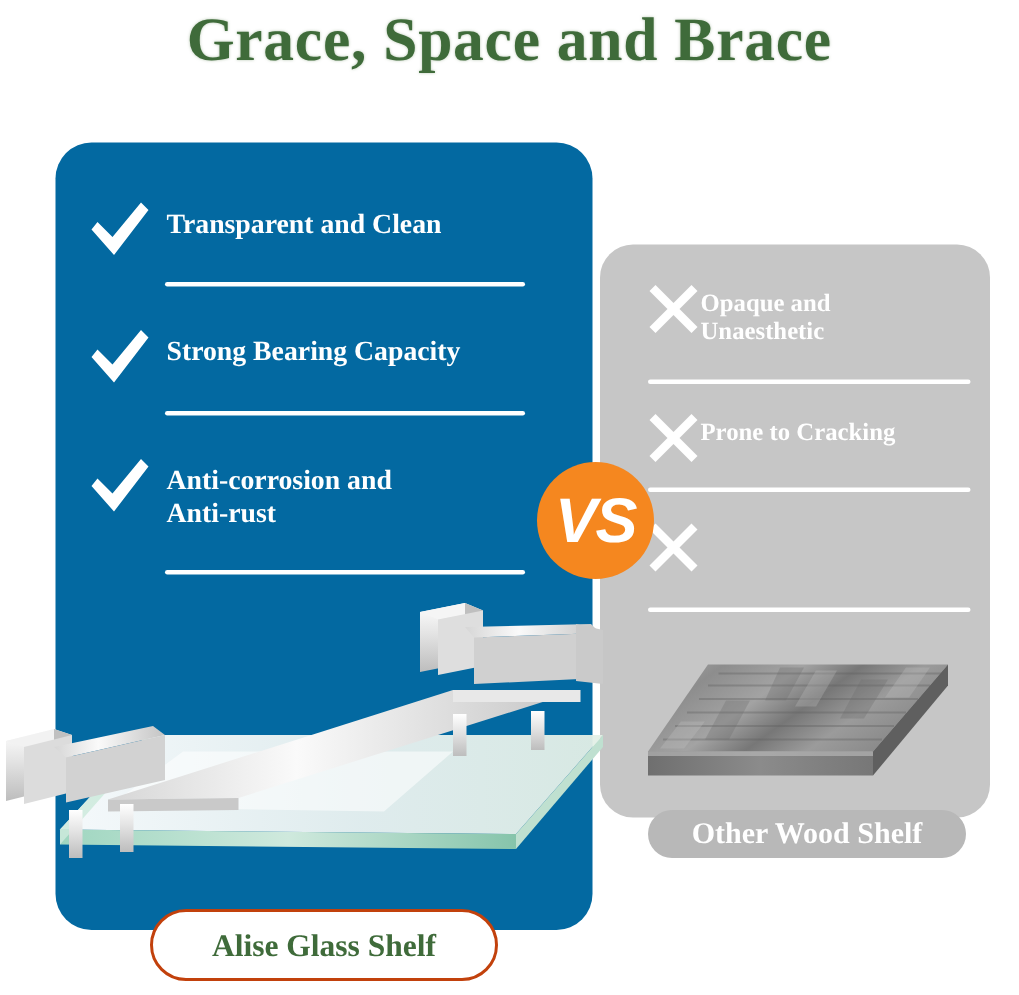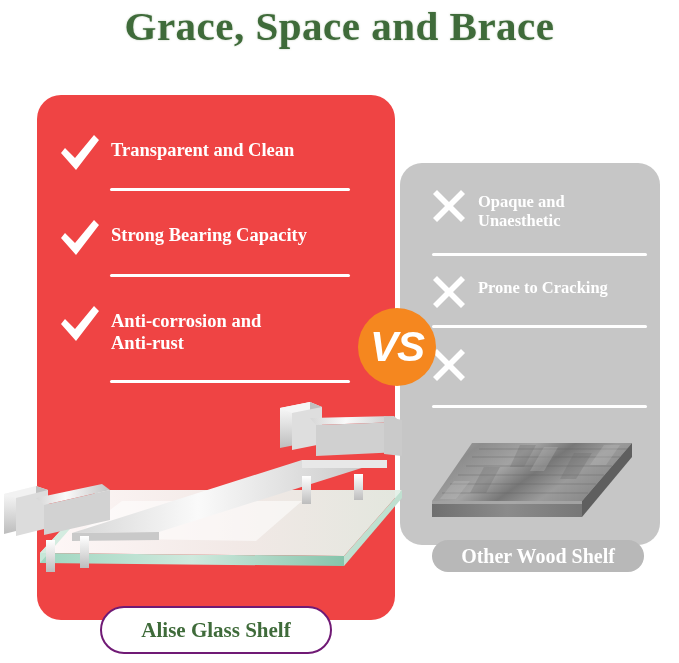--- a/index.html
+++ b/index.html
@@ -34,21 +34,21 @@
   
   .panel {
     position: absolute;
     box-sizing: border-box;
   }
   #green-panel {
     left: 37px;
     top: 95px;
     width: 358px;
     height: 525px;
-    background: #ef4444;
+    background: #0369a1;
     border-radius: 24px;
   }
   #gray-panel {
     left: 400px;
     top: 163px;
     width: 260px;
     height: 382px;
     background: #c6c6c6;
     border-radius: 22px;
   }
@@ -86,21 +86,21 @@
 
   .g-row-0 { top: 38px; }
   .g-row-1 { top: 123px; }
   .g-row-2 { top: 209px; }
   .g-div-0 { top: 93px; }
   .g-div-1 { top: 179px; }
   .g-div-2 { top: 285px; }
 
   
   #gray-panel .feature-row { left: 32px; }
-  #gray-panel .feature-label { font-size: 16.5px; margin-left: 12px; padding-top: 3px; }
+  #gray-panel .feature-label { font-size: 16.5px; margin-left: 1px; padding-top: 3px; }
   #gray-panel .divider { left: 32px; width: 215px; }
 
   .w-row-0 { top: 26px; }
   .w-row-1 { top: 112px; }
   .w-row-2 { top: 185px; }
   .w-div-0 { top: 90px; }
   .w-div-1 { top: 162px; }
   .w-div-2 { top: 242px; }
 
   
@@ -143,21 +143,21 @@
     font-weight: bold;
     white-space: nowrap;
     z-index: 7;
   }
   #glass-shelf-pill {
     left: 100px;
     top: 606px;
     width: 232px;
     height: 48px;
     background: #ffffff;
-    border: 2px solid #701a75;
+    border: 2px solid #c2410c;
     color: #3f6b3a;
     font-size: 21px;
   }
   #wood-shelf-pill {
     left: 432px;
     top: 540px;
     width: 212px;
     height: 32px;
     background: #b8b8b8;
     color: #ffffff;

